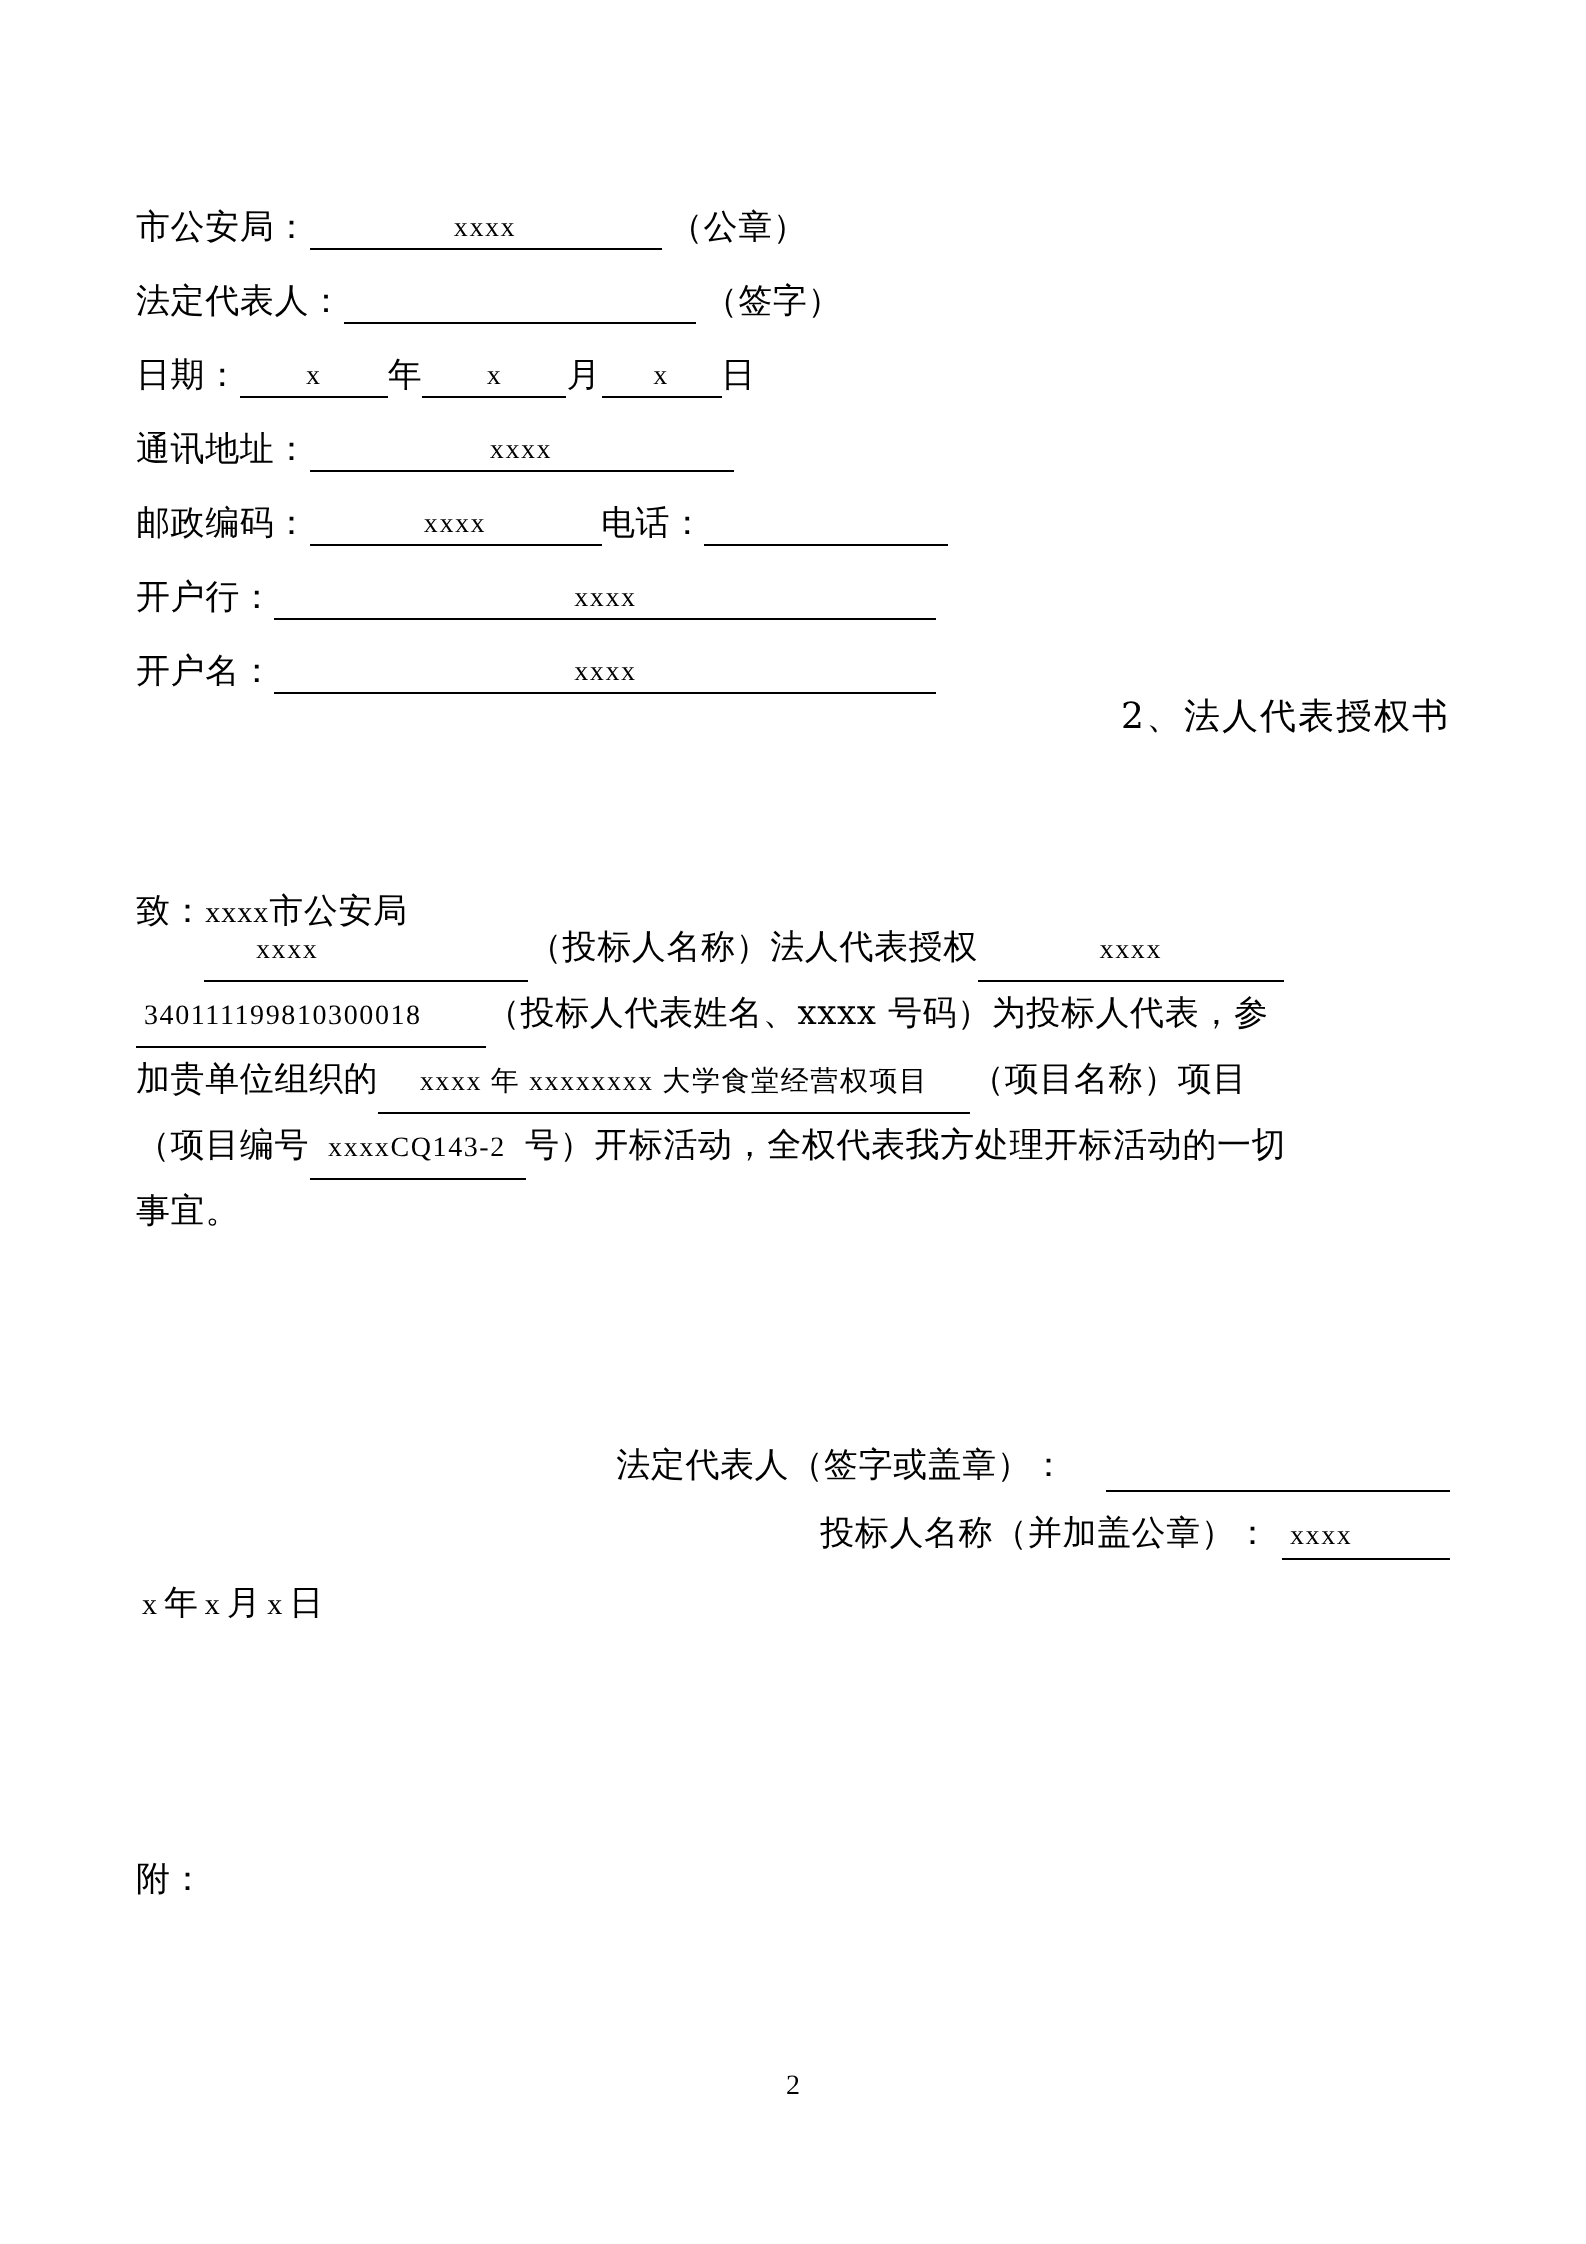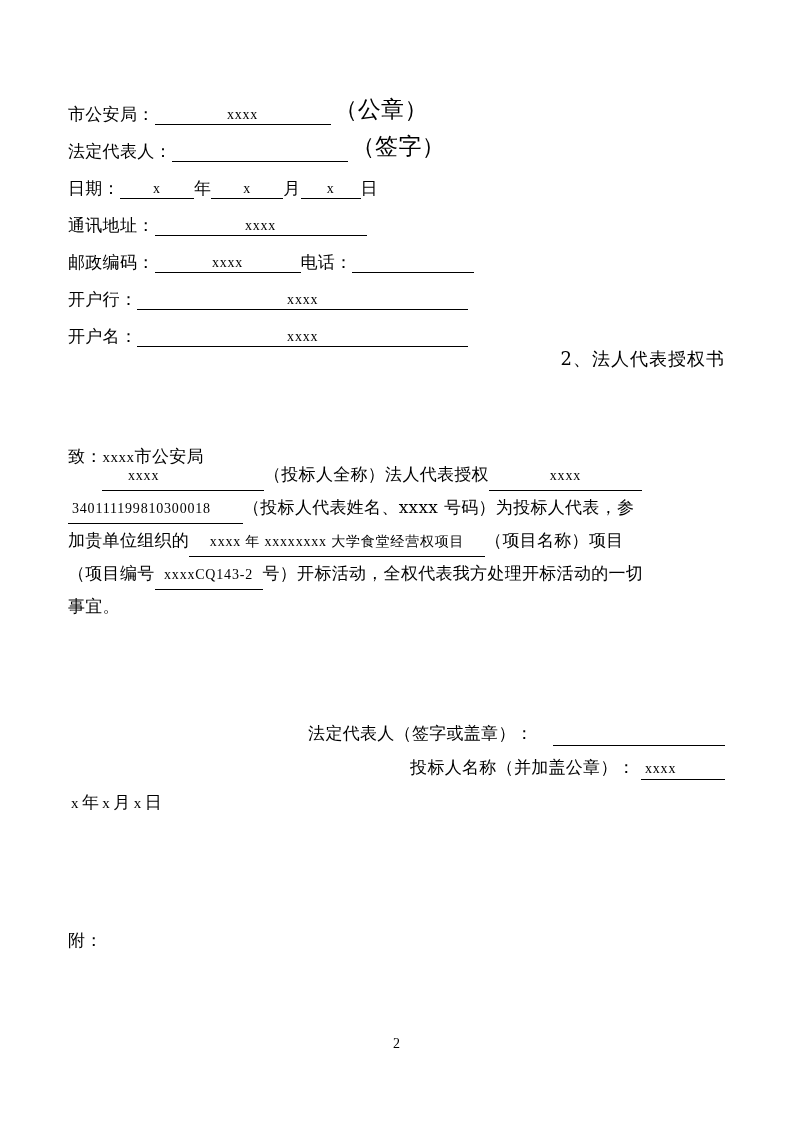--- a/index.html
+++ b/index.html
@@ -63,25 +63,24 @@
     text-align: center;
     font-family: "Liberation Serif", "DejaVu Serif", serif;
     font-size: 14px;
     letter-spacing: 0.8px;
     line-height: 1;
     padding-bottom: 2px;
     box-sizing: border-box;
     vertical-align: bottom;
   }
   .suffix {
-    font-size: 23px;
+    font-size: 17px;
     line-height: 1;
     padding-bottom: 2px;
     padding-left: 4px;
-    font-family: Liberation Mono, monospace;
   }
   .unit {
     font-size: 17px;
     line-height: 1;
     padding-bottom: 2px;
   }
 
   
   .w-bidder   { width: 176px; }
   .w-legal    { width: 176px; }
@@ -270,21 +269,21 @@
 
     <div class="section-title cn">2、法人代表授权书</div>
 
     <div class="addressee">
       <span class="cn">致：</span><span class="lat">xxxx</span><span class="cn">市公安局</span>
     </div>
 
     <div class="para">
 
       <span class="ln indent">
-        <span class="blank-u u-company">xxxx</span><span class="cn">（投标人全称）法人代表授权</span><span class="blank-u u-rep">xxxx</span>
+        <span class="blank-u u-company">xxxx</span><span class="cn">（投标人名称）法人代表授权</span><span class="blank-u u-rep">xxxx</span>
       </span>
 
       <span class="ln">
         <span class="blank-u u-idnum">340111199810300018</span><span class="cn">（投标人代表姓名、xxxx 号码）为投标人代表，参</span>
       </span>
 
       <span class="ln">
         <span class="cn">加贵单位组织的</span><span class="blank-u u-project">xxxx 年 xxxxxxxx 大学食堂经营权项目</span><span class="cn">（项目名称）项目</span>
       </span>
 

